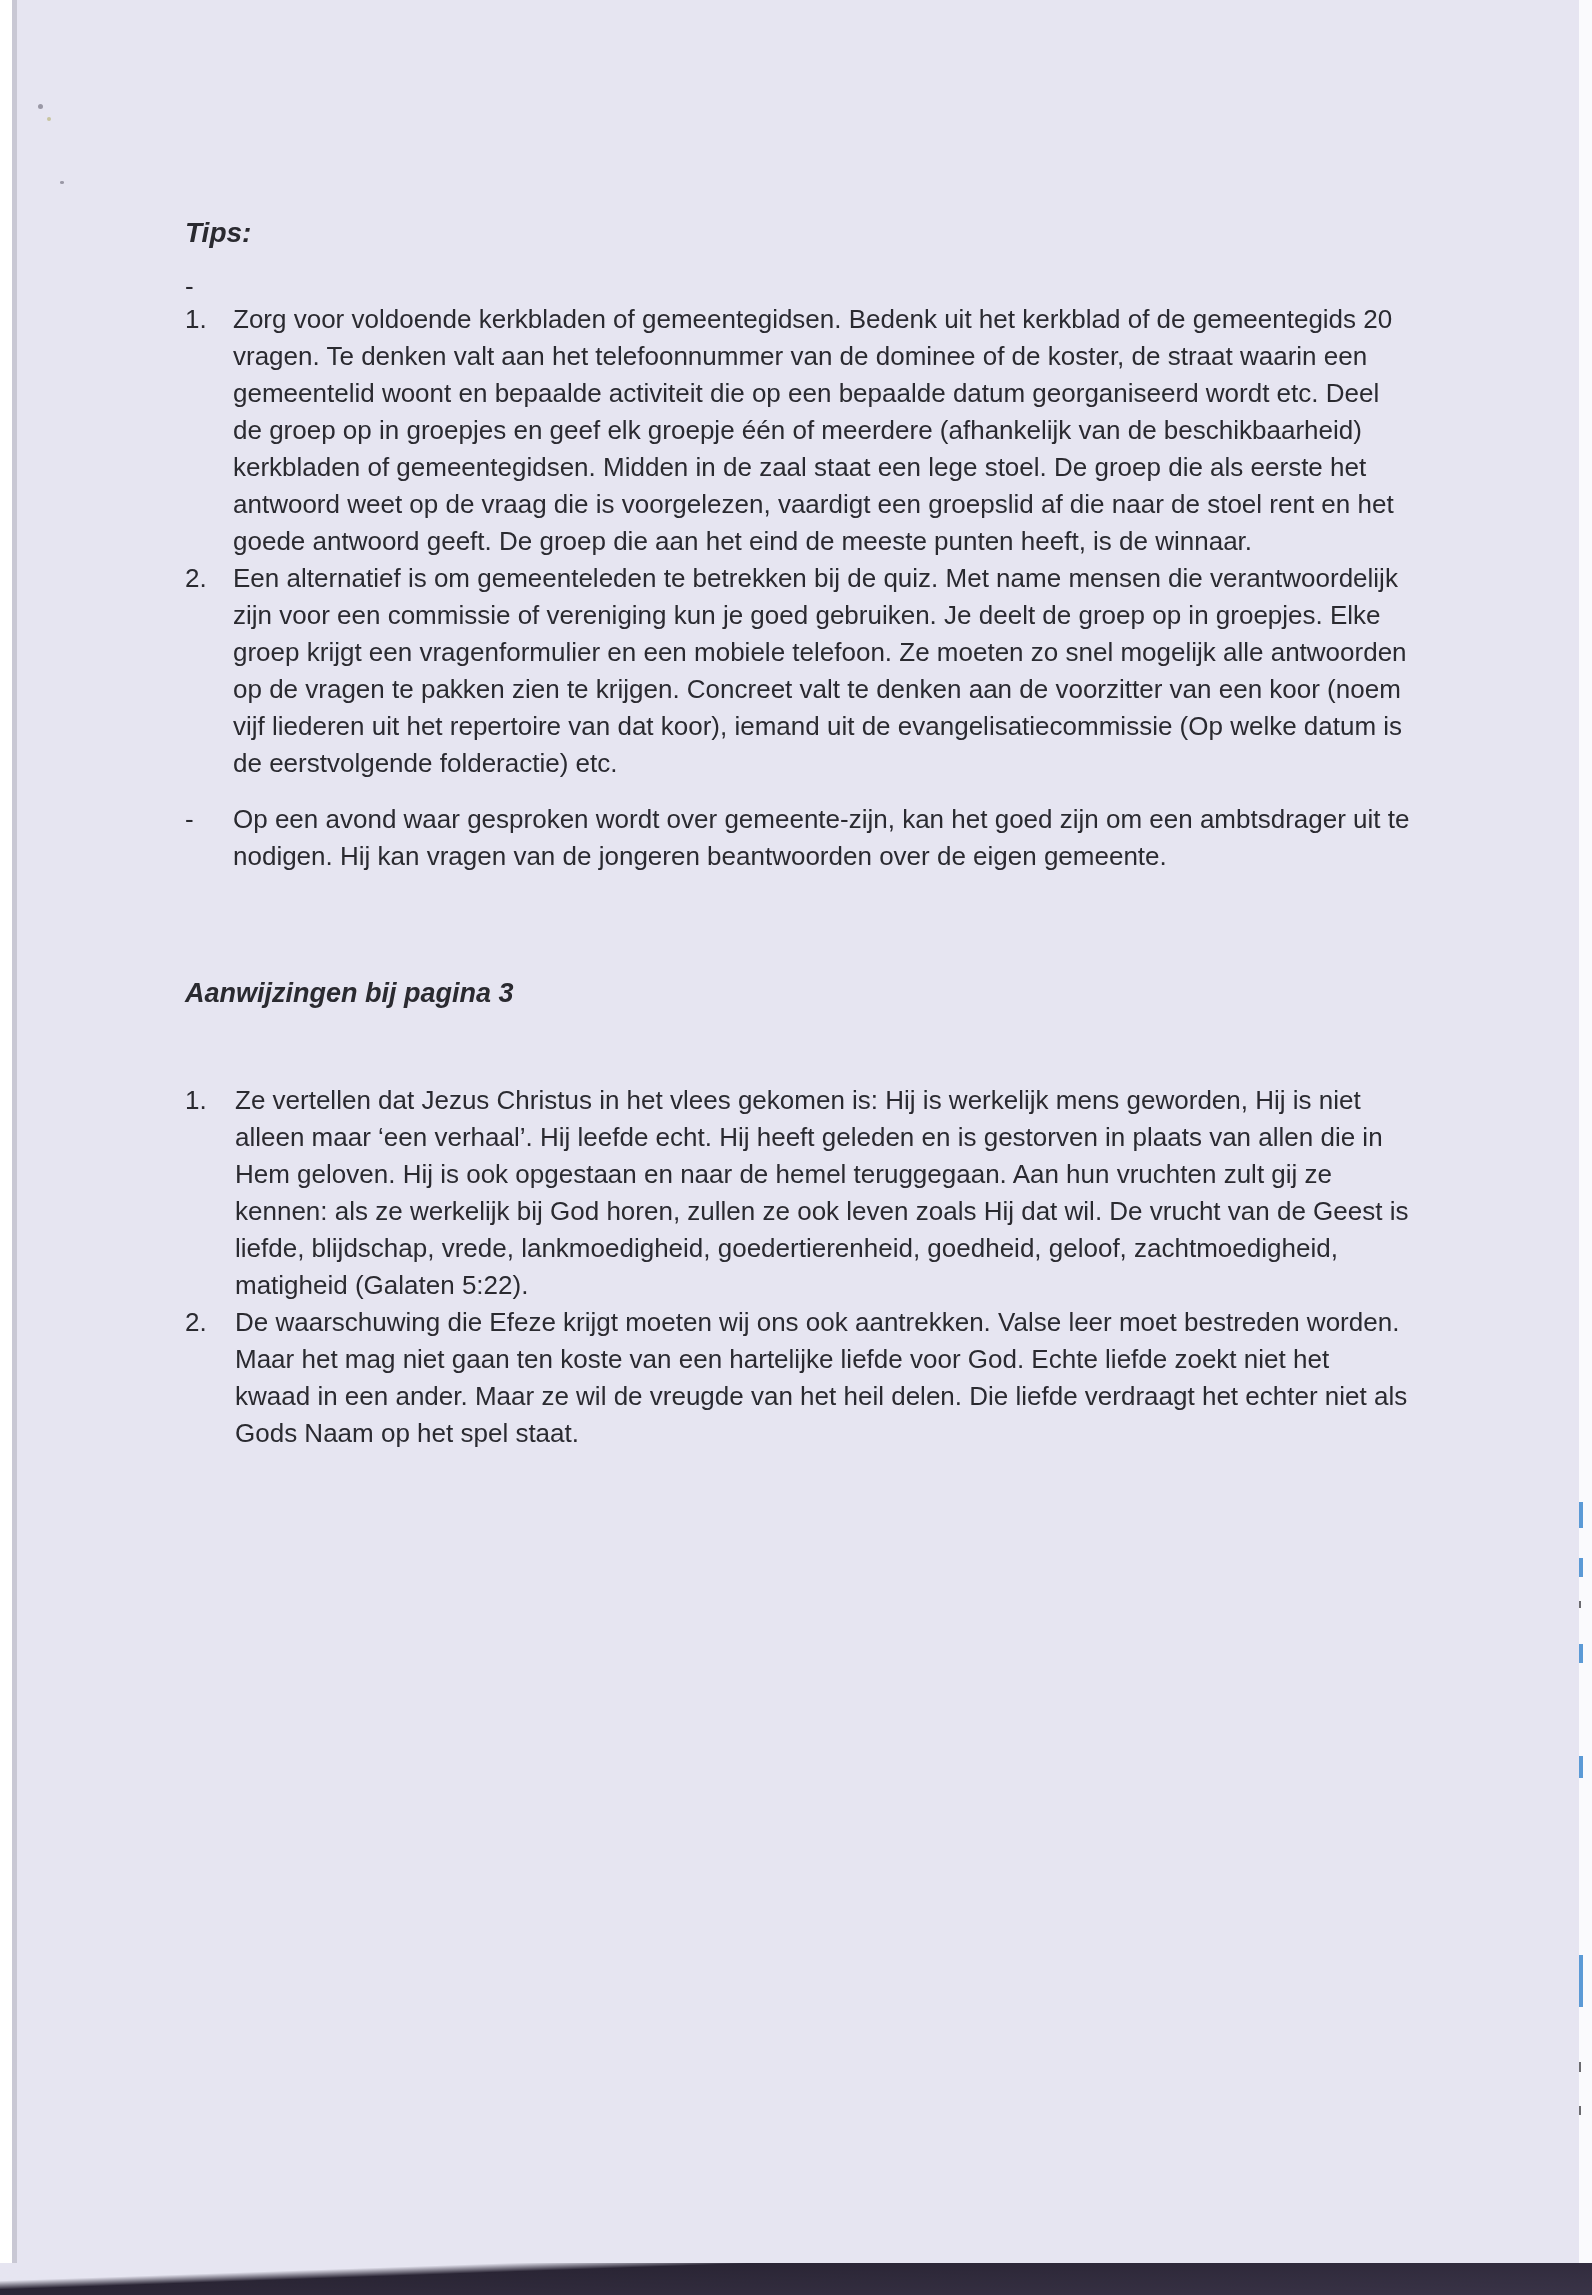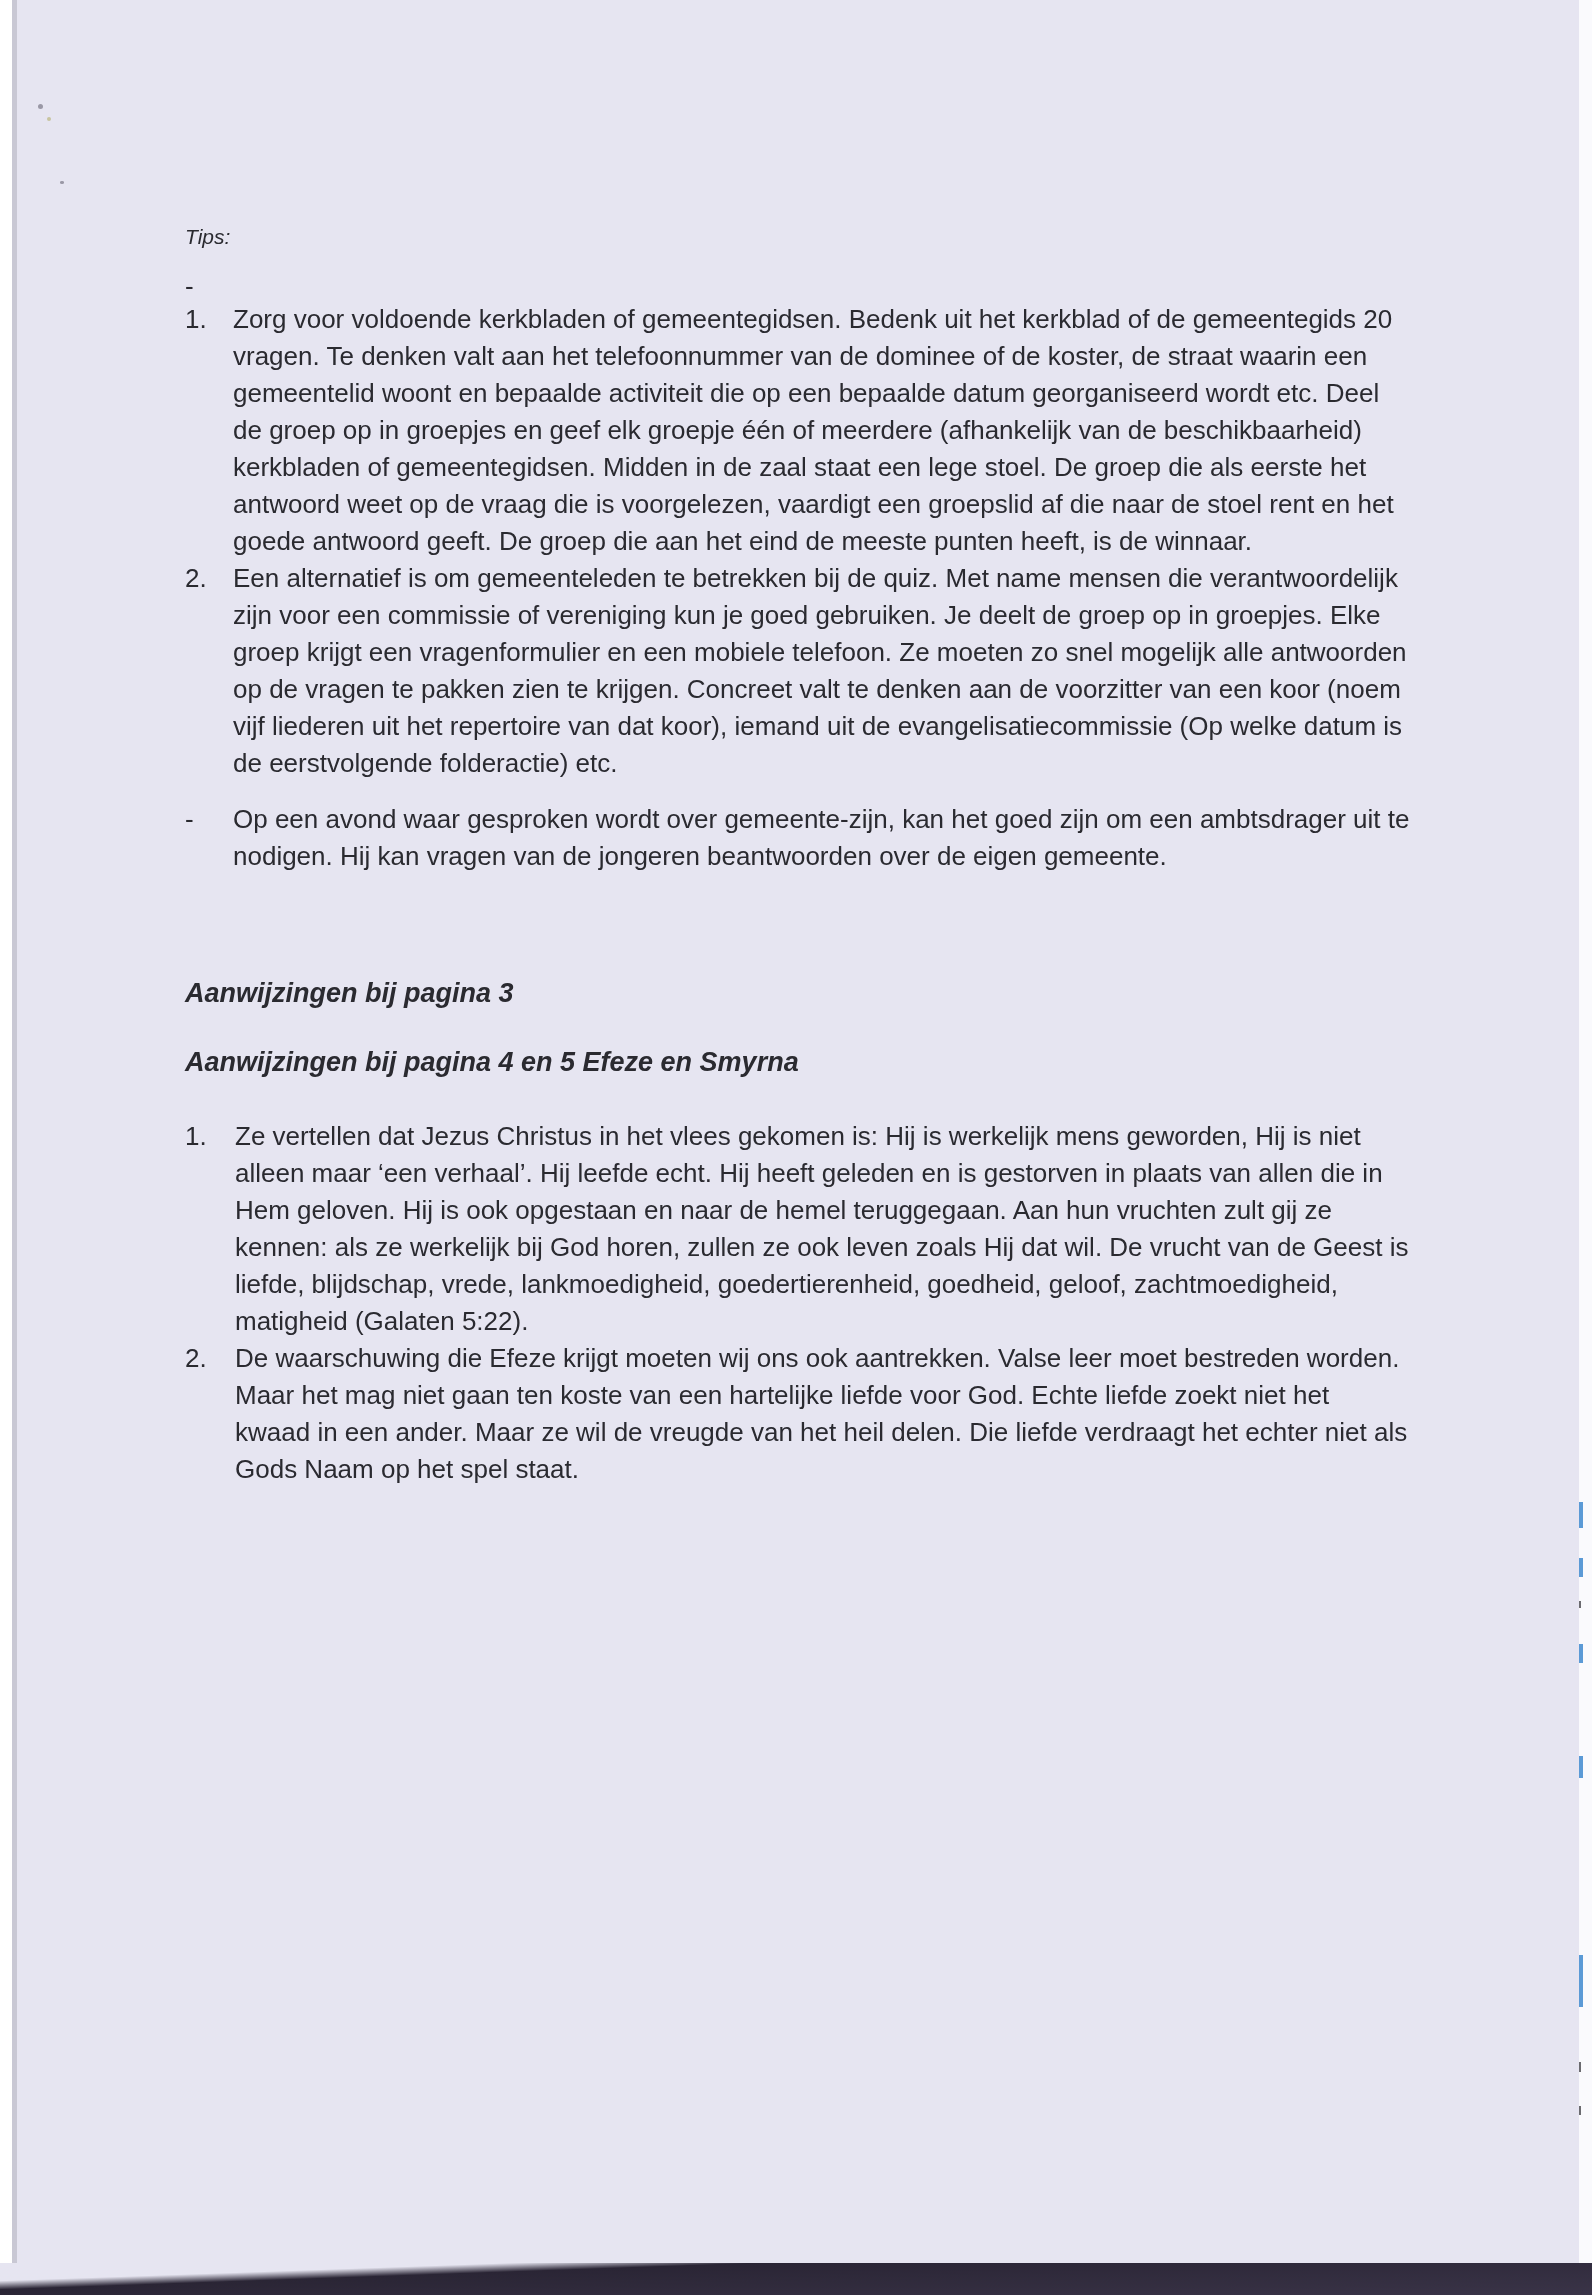--- a/index.html
+++ b/index.html
@@ -18,21 +18,21 @@
     position:absolute; left:1579px; top:0; width:13px; height:2295px; background:#fafafd;
   }
   .tab-mark { position:absolute; left:1579px; width:3.5px; background:#5b9ad6; }
   .tab-mark.dark { background:#6b6b70; width:1.7px; }
   .bottom-strip {
     position:absolute; left:0; top:2263px; width:1592px; height:33px;
     background:linear-gradient(178deg, #e6e5f1 0%, #e6e5f1 20%, #2a2535 30%, #3a3448 100%);
   }
   .content { position:absolute; left:185px; top:217px; width:1225px; }
   .p { font-size:26px; line-height:37px; margin:0; }
-  .tips-title { font-size:21px; font-weight:normal; font-style:italic; margin:8px 0 19px 0; }
+  .tips-title { font-size:28px; font-weight:bold; font-style:italic; margin:0 0 19px 0; }
   .item { position:relative; padding-left:48px; }
   .marker { position:absolute; left:0; top:0; }
   .gap-s { height:19px; }
   .gap-m { height:33px; }
   .section-title { font-size:28px; font-weight:bold; font-style:italic; margin:0; }
   .sub-title { font-size:27px; font-weight:bold; margin:0; line-height:36px;font-style:italic; }
   .speck { position:absolute; border-radius:50%; background:#9a98a6; }
 </style>
 </head>
 <body>
@@ -75,21 +75,20 @@
     <span class="marker">-</span>
     <span>Op een avond waar gesproken wordt over gemeente-zijn, kan het goed zijn om een ambtsdrager uit te nodigen. Hij kan vragen van de jongeren beantwoorden over de eigen gemeente.</span>
   </div>
 
   <div style="height:62px"></div>
 
   <div style="height:38px"></div>
   <p class="sub-title">Aanwijzingen bij pagina 3</p>
 
   <div style="height:33px"></div>
-  <p class="sub-title">Aanwijzingen bij pagina 4 en 5 Efeze en Smyrna</p>
 
   <div style="height:38px"></div>
   <div class="item p" style="padding-left:50px;">
     <span class="marker">1.</span>
     <span>Ze vertellen dat Jezus Christus in het vlees gekomen is: Hij is werkelijk mens geworden, Hij is niet alleen maar ‘een verhaal’. Hij leefde echt. Hij heeft geleden en is gestorven in plaats van allen die in Hem geloven. Hij is ook opgestaan en naar de hemel teruggegaan. Aan hun vruchten zult gij ze kennen: als ze werkelijk bij God horen, zullen ze ook leven zoals Hij dat wil. De vrucht van de Geest is liefde, blijdschap, vrede, lankmoedigheid, goedertierenheid, goedheid, geloof, zachtmoedigheid, matigheid (Galaten 5:22).</span>
   </div>
   <div class="item p" style="padding-left:50px;">
     <span class="marker">2.</span>
     <span>De waarschuwing die Efeze krijgt moeten wij ons ook aantrekken. Valse leer moet bestreden worden. Maar het mag niet gaan ten koste van een hartelijke liefde voor God. Echte liefde zoekt niet het kwaad in een ander. Maar ze wil de vreugde van het heil delen. Die liefde verdraagt het echter niet als Gods Naam op het spel staat.</span>
   </div>

